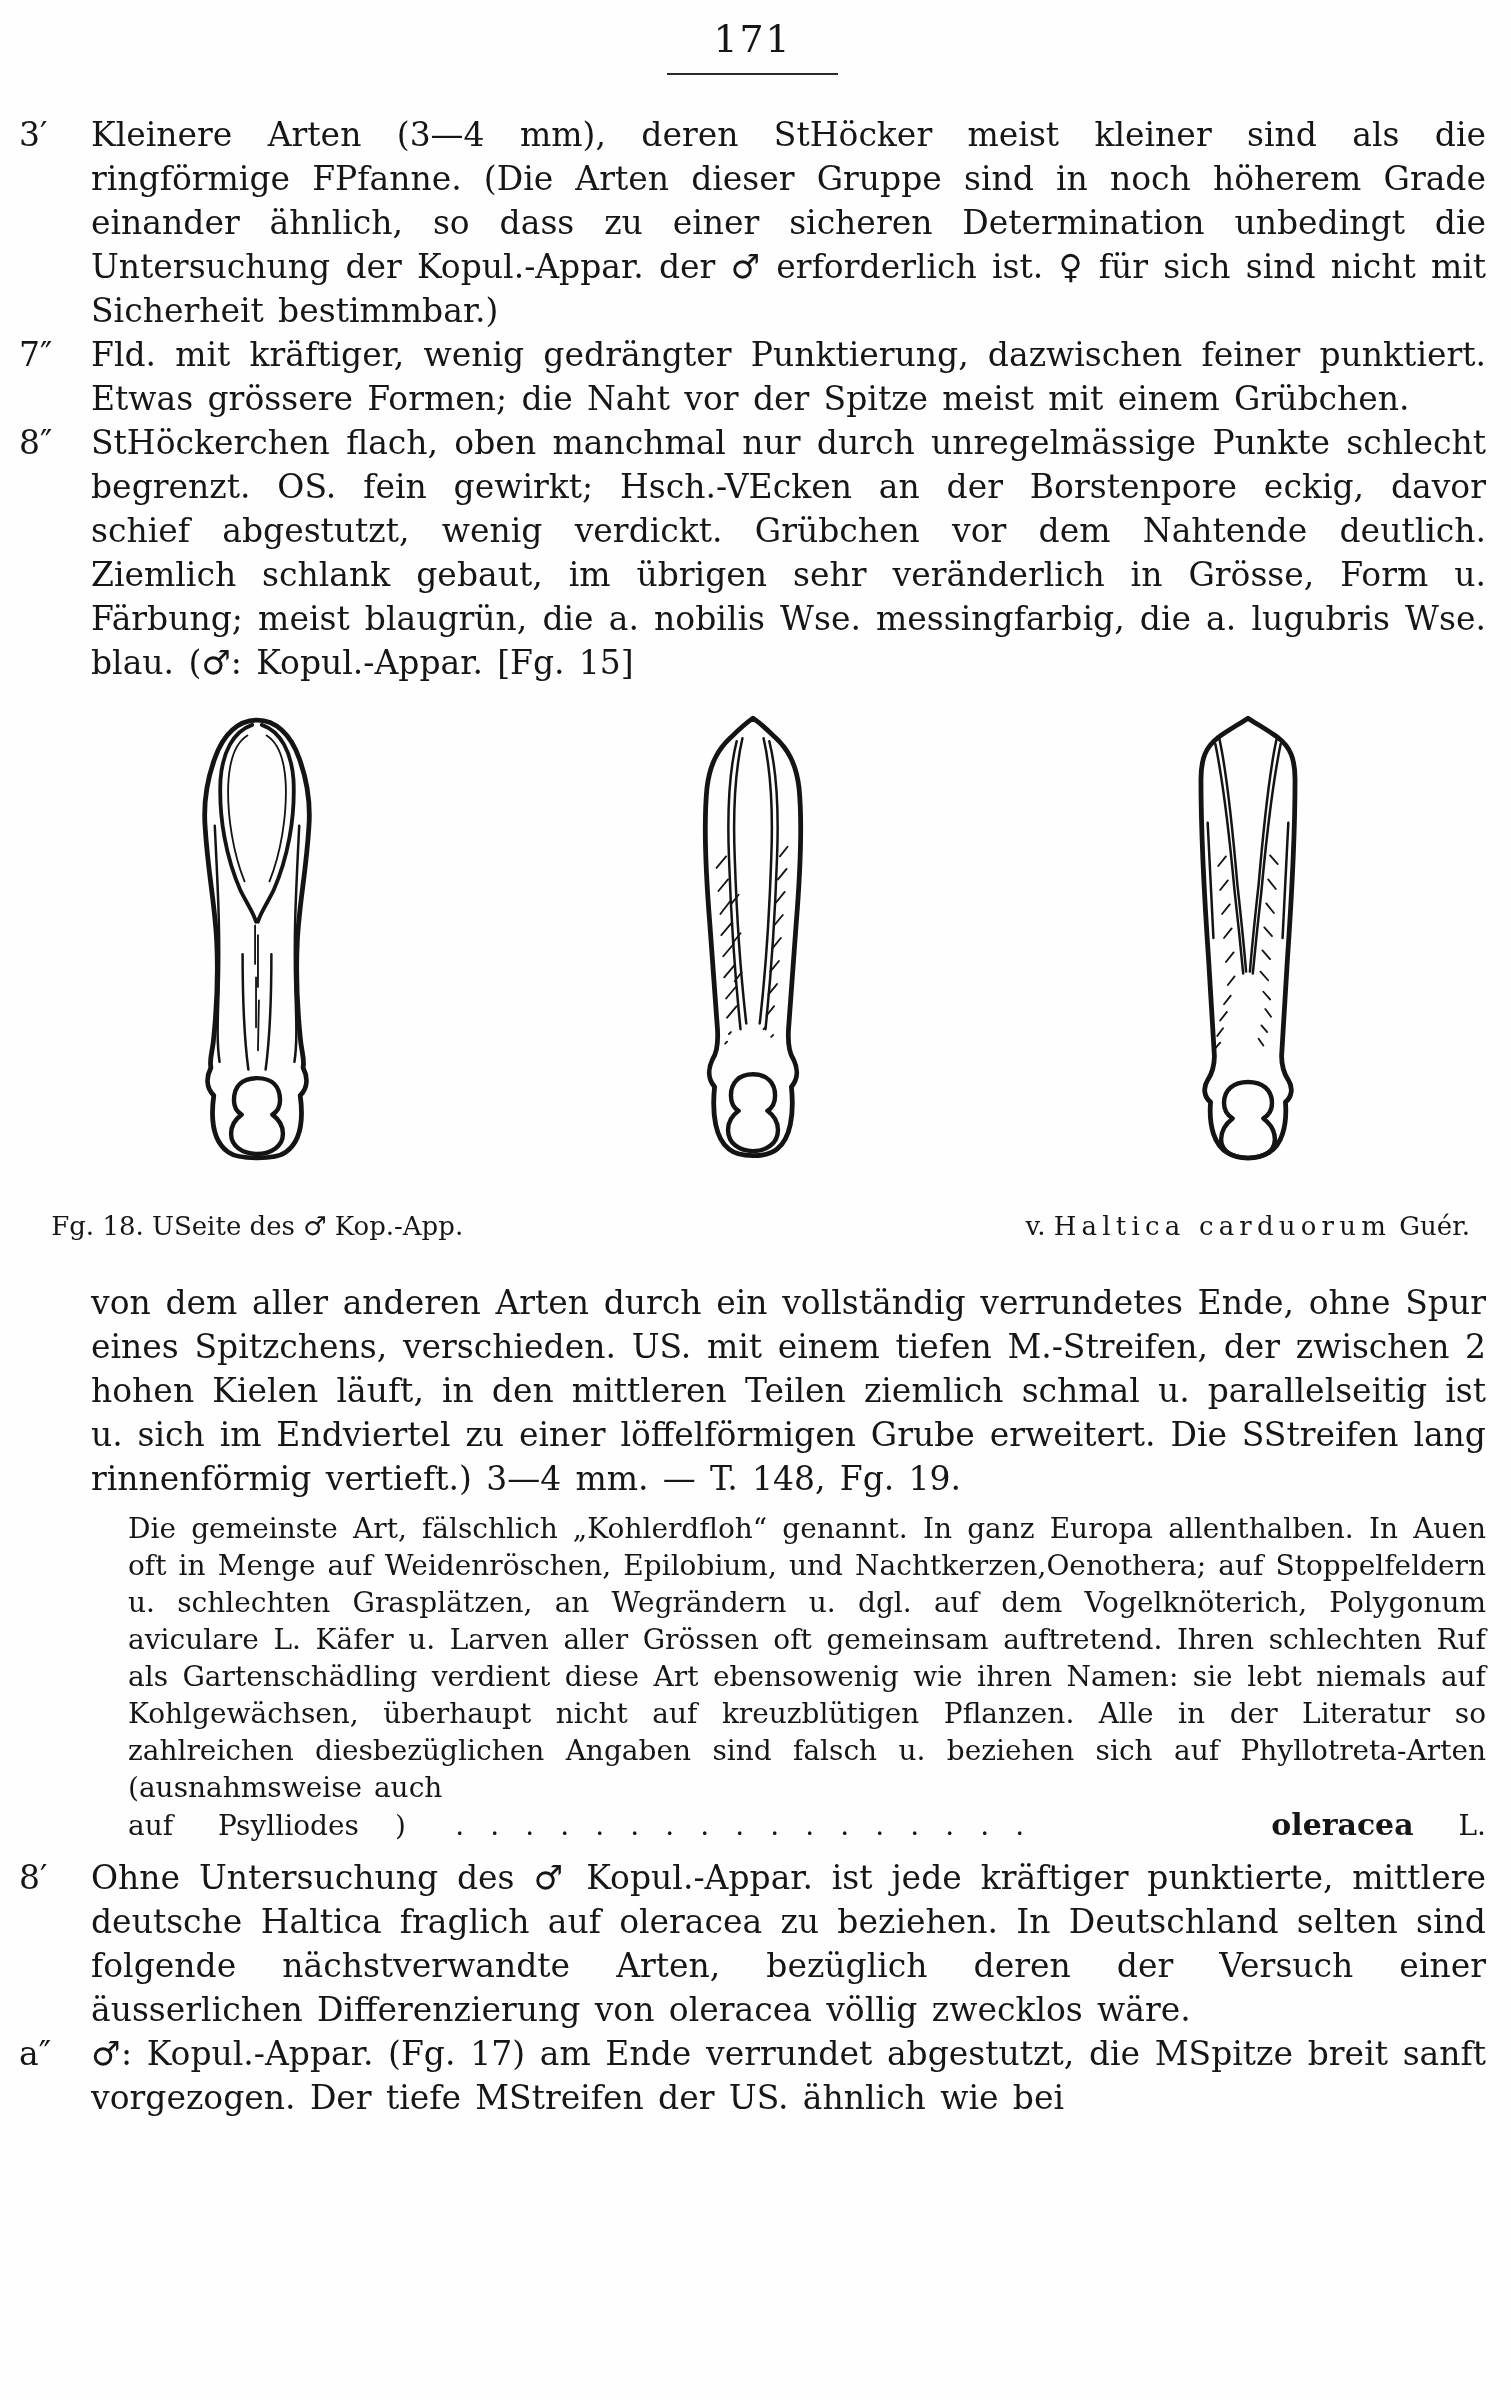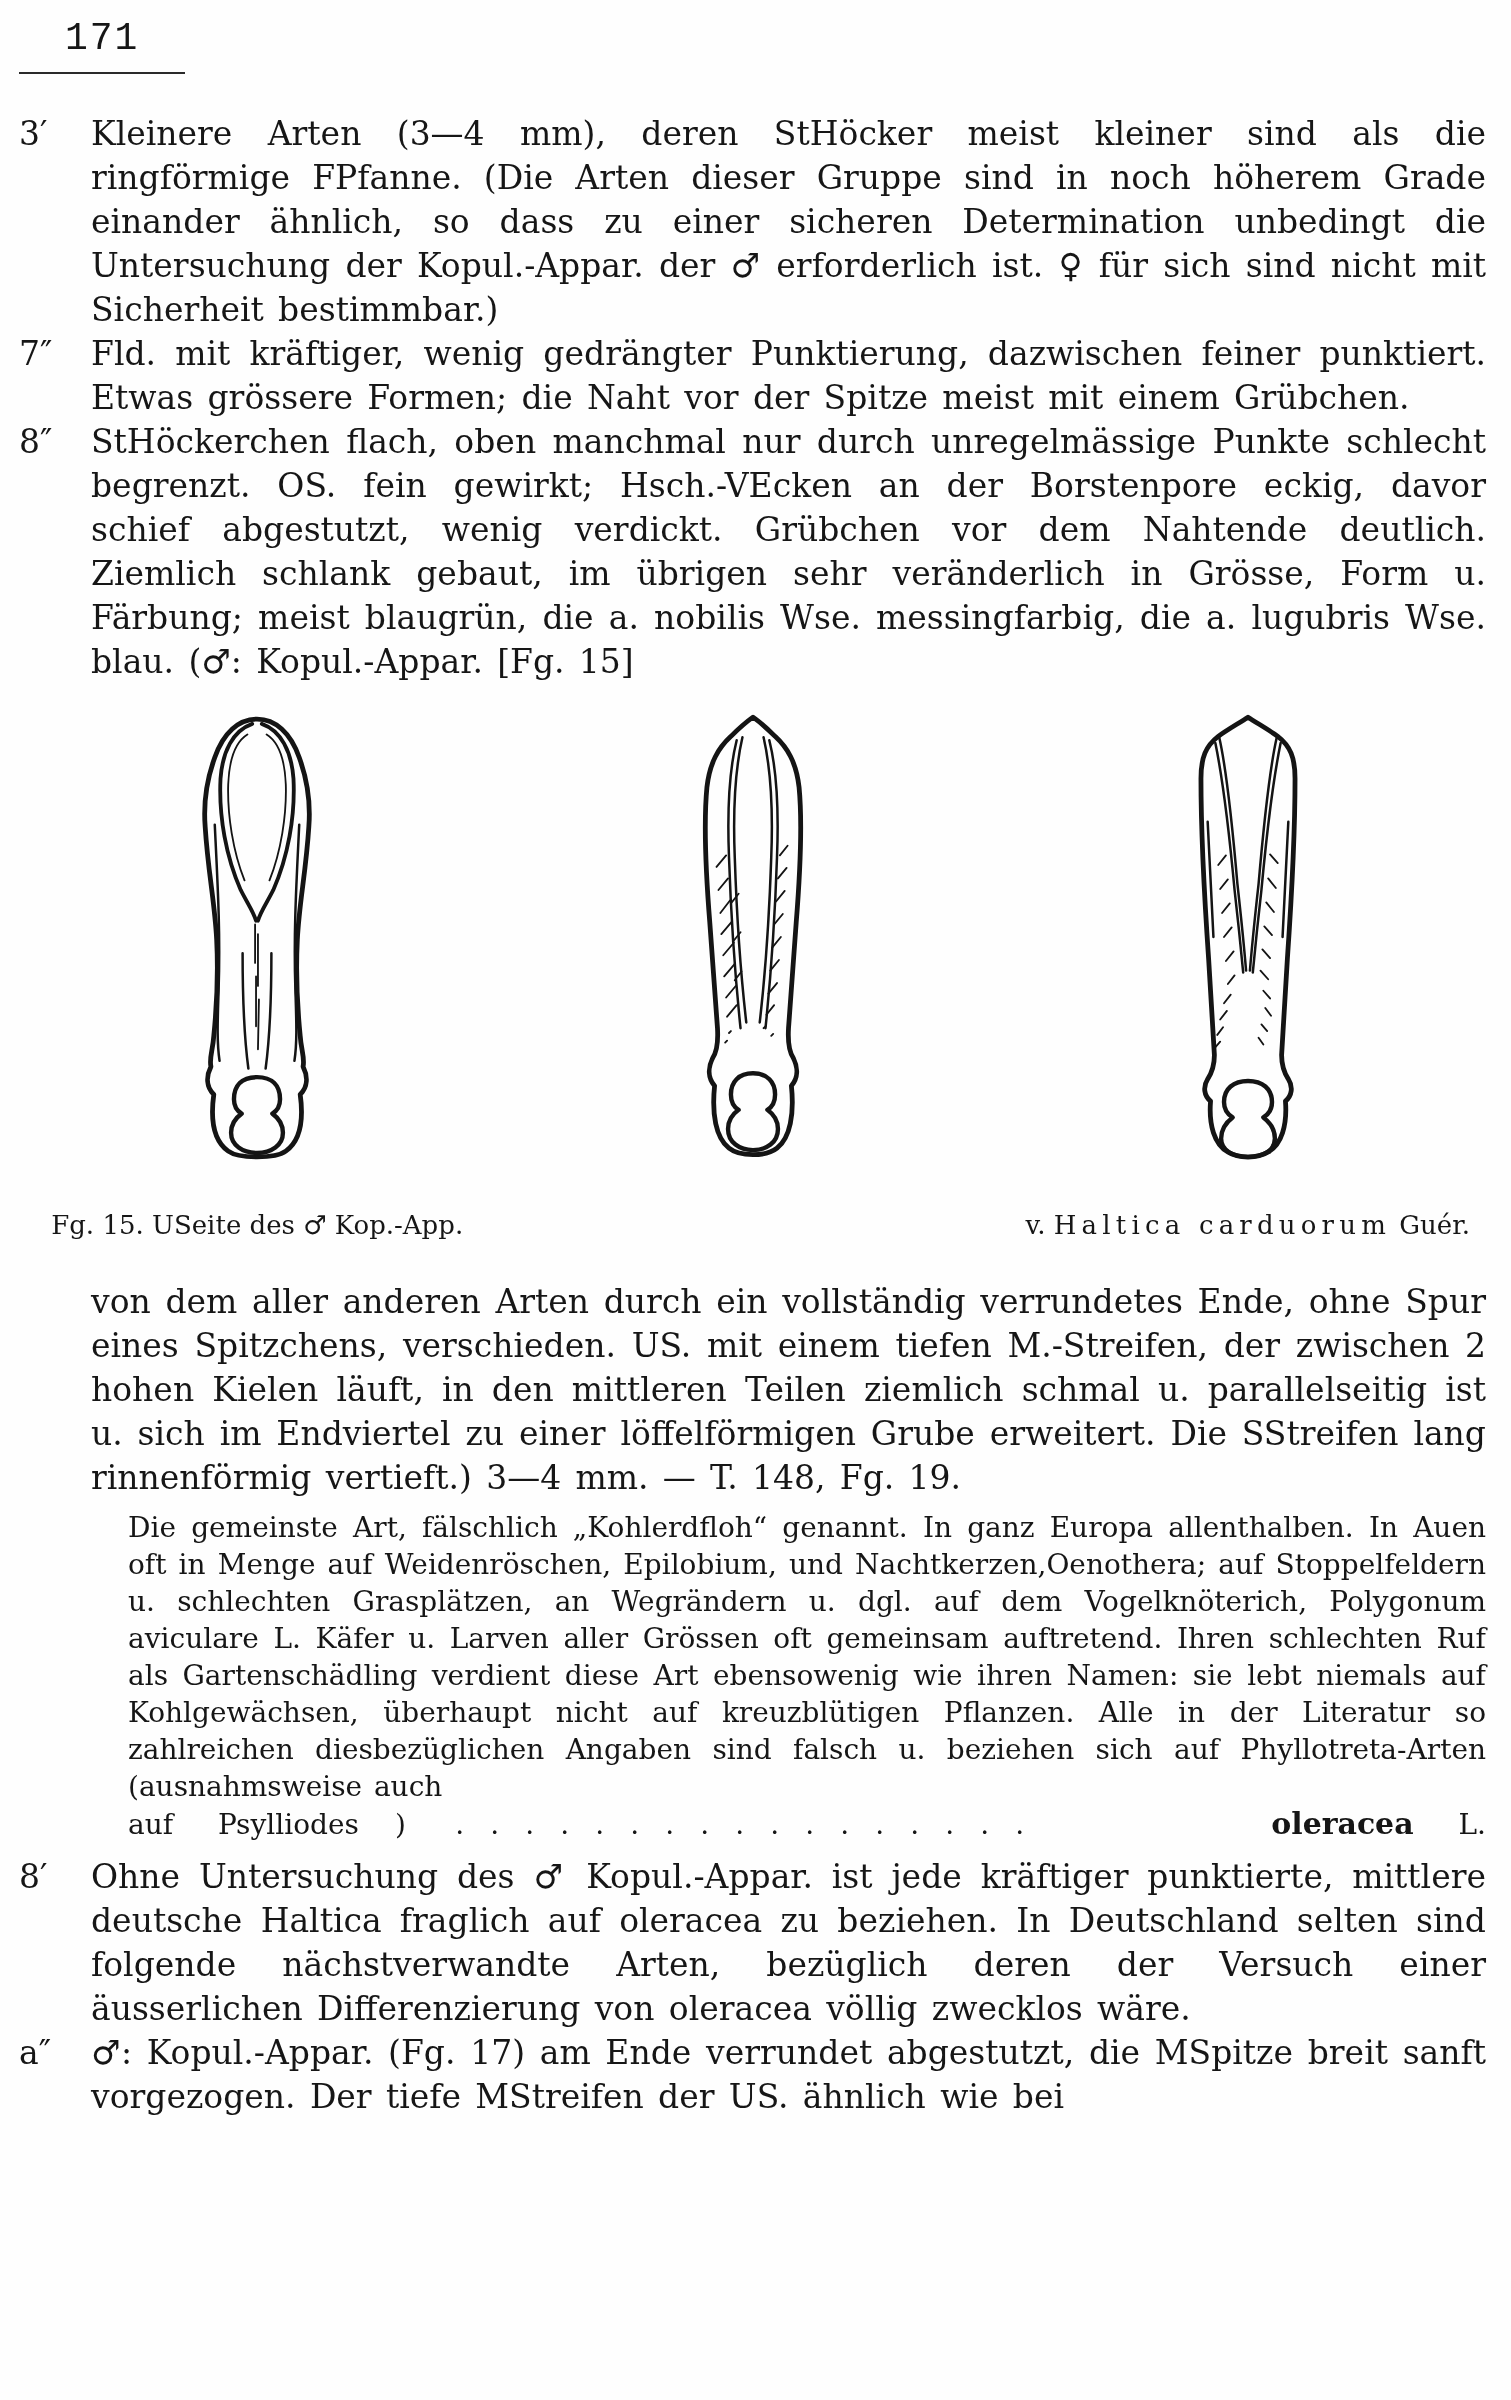--- a/index.html
+++ b/index.html
@@ -10,23 +10,22 @@
     color: #161616;
     font-family: "DejaVu Serif", "Liberation Serif", serif;
     overflow: hidden;
     position: relative;
   }
   .page-inner {
     padding: 15.4px 25px 0 19px;
   }
   
   .page-header {
-    text-align: left;
+    text-align: center;
     margin: 1.9px 0 0 0;
-    font-family: Liberation Mono, monospace;
   }
   .page-number {
     display: inline-block;
     font-size: 38px;
     letter-spacing: 1.9px;
     padding: 0 46px 11.5px 46px;
     border-bottom: 2.9px solid #2a2a2a;
   }
   
   .key-block { margin-top: 38px; }
@@ -136,21 +135,21 @@
     <div class="figure">
       <svg class="drawing" width="144" height="452" viewBox="0 0 150 470">
         <path class="ln-outer" d="M75 8 C56 8 40 22 31 48 C23 70 19 94 21 120 C24 168 31 198 33 238 C35 278 33 308 30 338 C29 353 25 361 27 370 C22 380 22 391 30 399 C26 428 31 448 45 458 C56 466 94 466 105 458 C119 448 124 428 120 399 C128 391 128 380 123 370 C125 361 121 353 120 338 C117 308 115 278 117 238 C119 198 126 168 129 120 C131 94 127 70 119 48 C110 22 94 8 75 8 Z"></path>
         <path class="ln-heavy" d="M70 13 C50 20 39 42 37 70 C35 110 43 152 58 186 C65 200 71 208 74 218 M80 13 C100 20 111 42 113 70 C115 110 107 152 92 186 C85 200 79 208 76 218"></path>
         <path class="ln-thin" d="M65 24 C52 32 46 52 45 76 C44 108 50 146 62 176 M85 24 C98 32 104 52 105 76 C106 108 100 146 88 176"></path>
         <path class="ln-mid" d="M31 118 C34 180 37 230 35 290 C34 322 33 344 36 364 M119 118 C116 180 113 230 115 290 C116 322 117 344 114 364"></path>
         <path class="ln-mid" d="M60 252 C60 300 62 342 66 372 M90 252 C90 300 88 342 84 372"></path>
         <path class="ln-thin" d="M73 222 L73 262 M74 276 L74 328 M76 232 L76 286 M77 300 L76 352"></path>
         <path class="ln-bulb" d="M51 404 C51 390 59 381 75 381 C91 381 99 390 99 404 C99 411 96 416 91 419 C98 424 102 431 102 439 C102 452 90 460 75 460 C60 460 48 452 48 439 C48 431 52 424 59 419 C54 416 51 411 51 404 Z"></path>
       </svg>
-      <div class="figure-caption"><span>Fg. 15.  USeite des </span><span class="r-sym">♂</span><span> Kop.-App.</span></div>
+      <div class="figure-caption"><span>Fg. 18.  USeite des </span><span class="r-sym">♂</span><span> Kop.-App.</span></div>
     </div>
 
     <div class="figure">
       <svg class="drawing" width="144" height="452" viewBox="0 0 150 470">
         <path class="ln-outer" d="M75 6 C68 11 59 19 52 26 C39 38 30 53 27 79 C23 121 26 170 30 220 C33 260 36 299 38 330 C39 347 37 355 33 361 C28 371 28 382 35 390 C32 419 36 444 50 455 C61 464 89 464 100 455 C114 444 118 419 115 390 C122 382 122 371 117 361 C113 355 111 347 112 330 C114 299 117 260 120 220 C124 170 127 121 123 79 C120 53 111 38 98 26 C91 19 82 11 75 6 Z"></path>
         <path class="ln-mid" d="M58 30 C50 62 48 102 50 152 C52 212 56 272 62 330 M64 27 C56 62 54 102 56 152 C58 212 62 272 68 324 M92 30 C100 62 102 102 100 152 C98 212 94 272 88 330 M86 27 C94 62 96 102 94 152 C92 212 88 272 82 324"></path>
         <path class="ln-thin" d="M37 162 L47 150 M39 186 L49 174 M41 210 L51 197 M42 232 L53 219 M44 254 L55 241 M45 276 L56 263 M47 298 L57 286 M48 318 L58 306 M52 200 L60 190 M54 240 L62 230 M56 280 L63 271 M50 335 L52 333 M46 345 L48 343"></path>
         <path class="ln-thin" d="M103 150 L111 140 M101 174 L110 163 M99 198 L108 187 M97 222 L106 211 M95 246 L104 235 M93 270 L102 259 M91 294 L100 283 M89 316 L97 306 M86 330 L88 328 M94 338 L96 336"></path>
         <path class="ln-bulb" d="M52 399 C52 386 60 377 75 377 C90 377 98 386 98 399 C98 407 95 412 90 415 C97 420 101 427 101 435 C101 449 89 457 75 457 C61 457 49 449 49 435 C49 427 53 420 60 415 C55 412 52 407 52 399 Z"></path>
       </svg>

